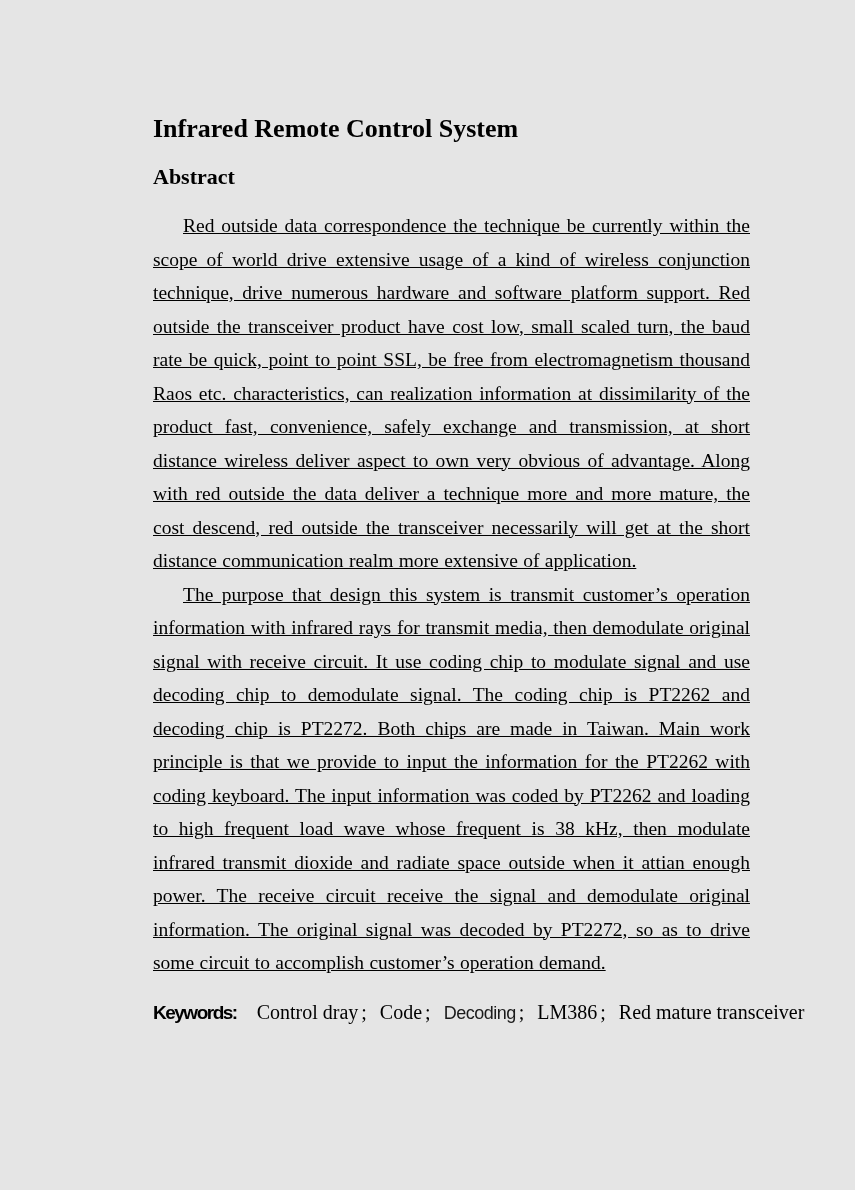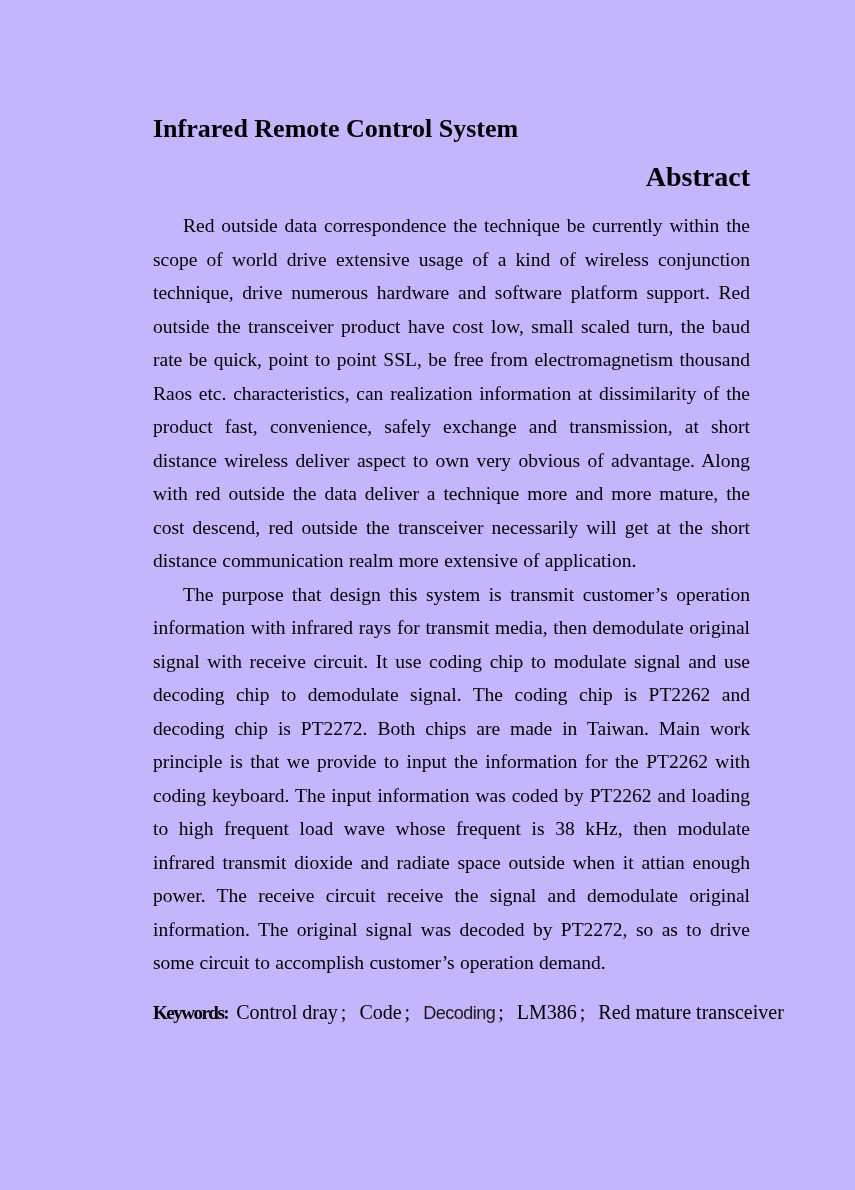--- a/index.html
+++ b/index.html
@@ -12,56 +12,57 @@
     height: 1190px;
     overflow: hidden;
     color: #000000;
     font-family: "Liberation Serif", serif;
   }
   .page {
     box-sizing: border-box;
     width: 855px;
     height: 1190px;
     padding: 112px 105px 0 153px;
-    background: #c4b5fd;
+    background: #e5e5e5;
   }
   .doc-title {
     font-size: 26px;
     font-weight: bold;
     line-height: 34px;
     margin: 0;
     text-align: left;
   }
   .section-heading {
-    font-size: 28px;
+    font-size: 22px;
     font-weight: bold;
     line-height: 33px;
     margin: 14px 0 16px 0;
-    text-align: right;
+    text-align: left;
   }
   .body-para {
     font-size: 19.5px;
     line-height: 33.5px;
     text-align: justify;
     text-indent: 30px;
     margin: 0;
     word-spacing: 0.5px;
+    text-decoration: underline;
   }
   .keywords-line {
     margin: 16px 0 0 0;
     font-size: 20px;
     line-height: 33px;
     white-space: nowrap;
   }
   .kw-label {
-    font-family: Liberation Serif, serif;
+    font-family: Liberation Sans, sans-serif;
     font-weight: bold;
     font-size: 19px;
     letter-spacing: -1.5px;
-    margin-right: 8px;
+    margin-right: 20px;
     text-align: center;
   }
   .kw-item {
     font-family: "Liberation Serif", serif;
     font-size: 20px;
   }
   .kw-item.mono {
     font-family: Liberation Sans, sans-serif;
     font-size: 18px;
     letter-spacing: -0.5px;

